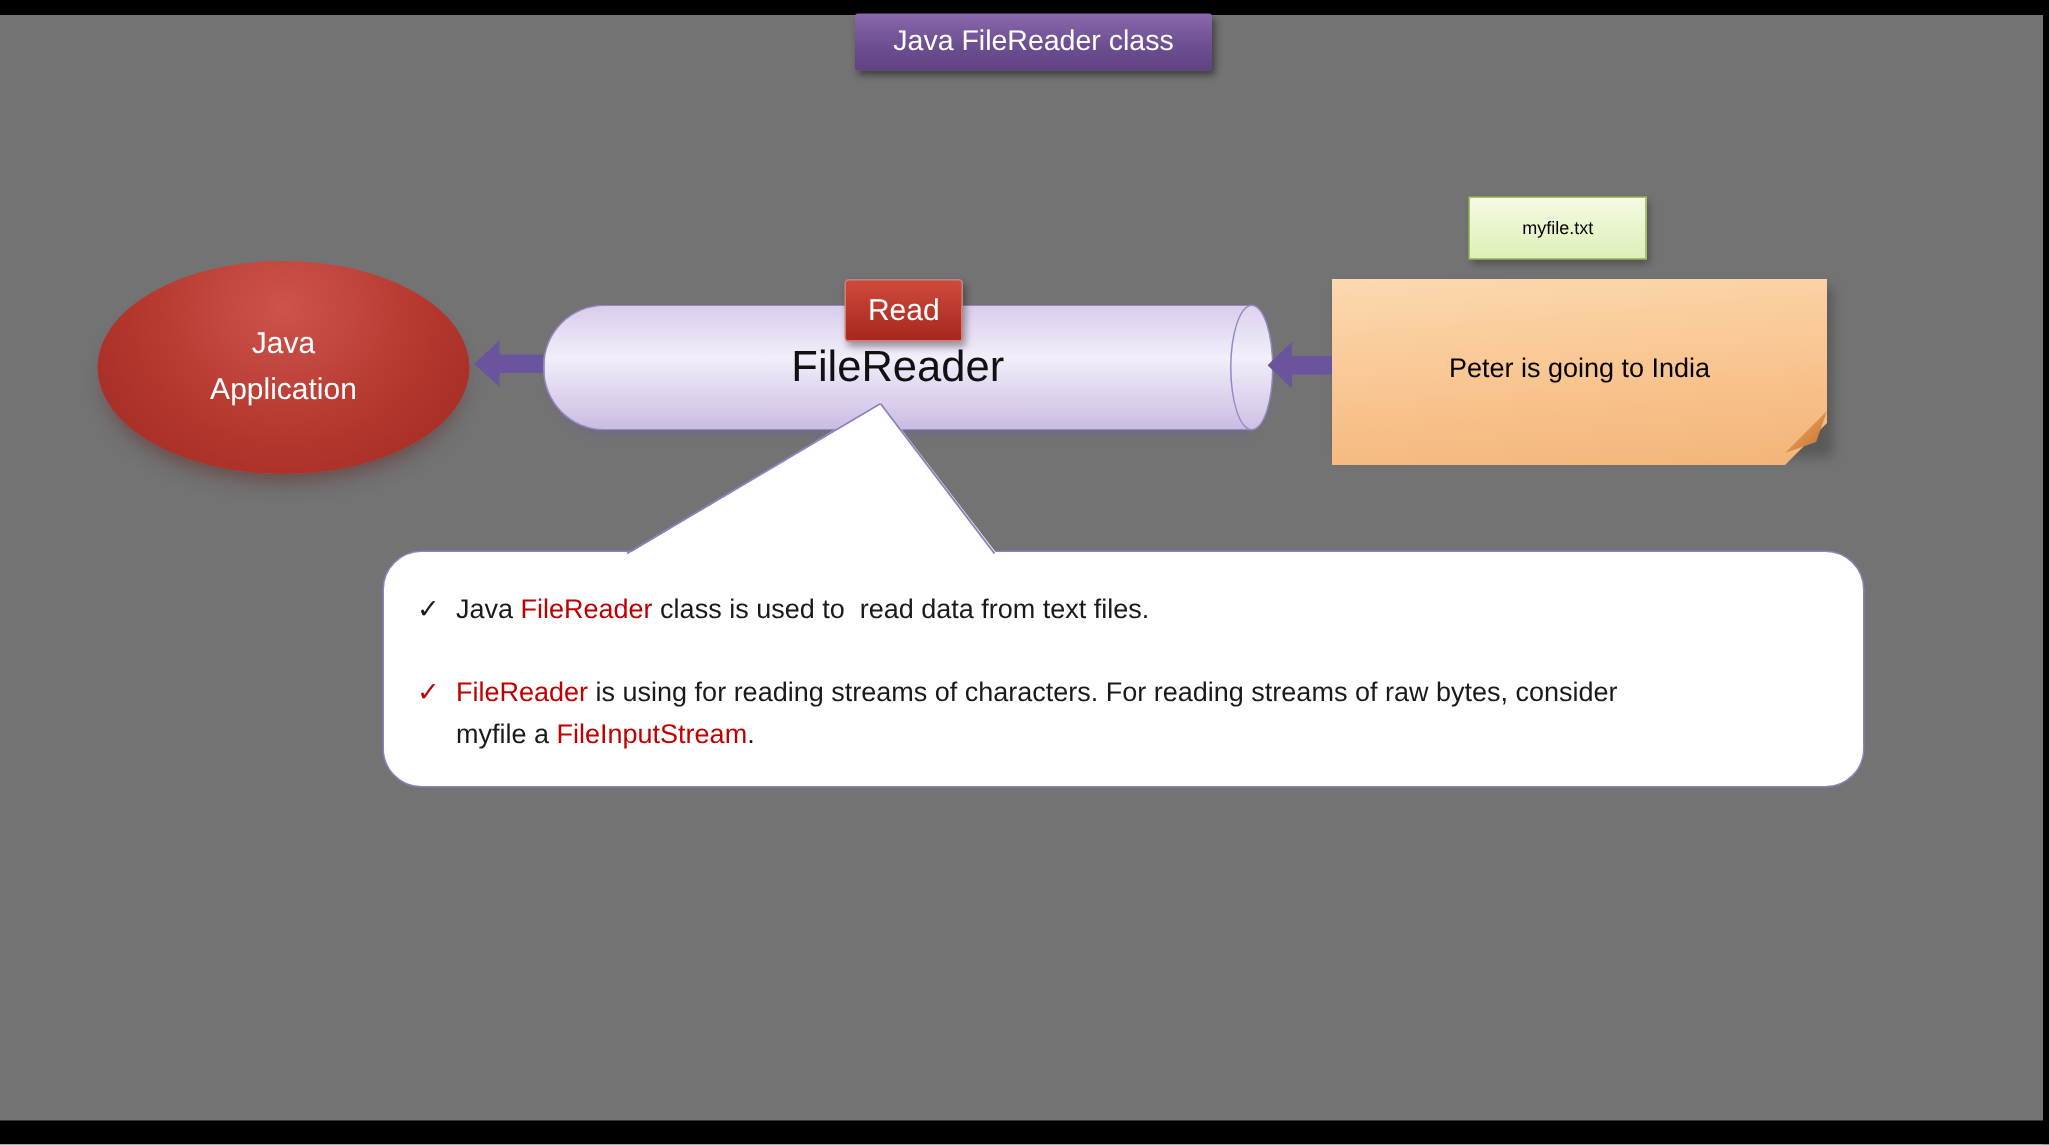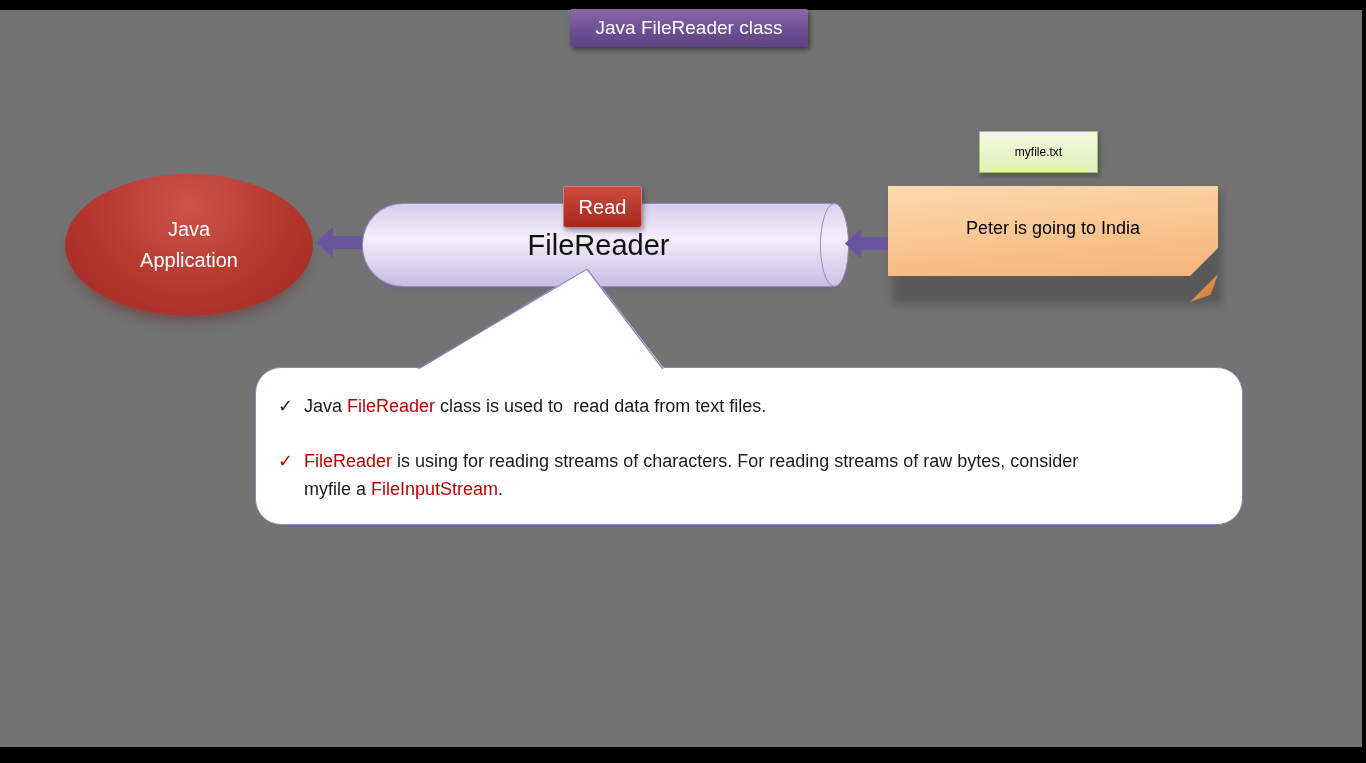--- a/index.html
+++ b/index.html
@@ -61,21 +61,21 @@
   .arrow {
     background:#6b549e;
     clip-path:polygon(0 50%, 37% 0, 37% 30%, 100% 30%, 100% 70%, 37% 70%, 37% 100%);
     filter:drop-shadow(1px 2px 2px rgba(0,0,0,0.25));
   }
   .arrow-to-app  { left:316px; top:227px; width:46px; height:31px; }
   .arrow-to-cyl  { left:845px; top:228px; width:44px; height:31px; }
 
   
   .note {
-    left:888px; top:186px; width:330px; height:90px;
+    left:888px; top:186px; width:330px; height:124px;
     background:linear-gradient(175deg, #fcd9af 0%, #f8c28c 60%, #f3b478 100%);
     clip-path:polygon(0 0, 100% 0, 100% calc(100% - 28px), calc(100% - 28px) 100%, 0 100%);
     font-size:18px; color:#000; padding-bottom:6px; box-sizing:border-box;text-align:center;
   }
   .note-shadow {
     left:892px; top:191px; width:330px; height:114px;
     background:rgba(0,0,0,0.22); filter:blur(4px); border-radius:4px;
   }
   .note-fold {
     left:1190px; top:274px; width:28px; height:28px;

